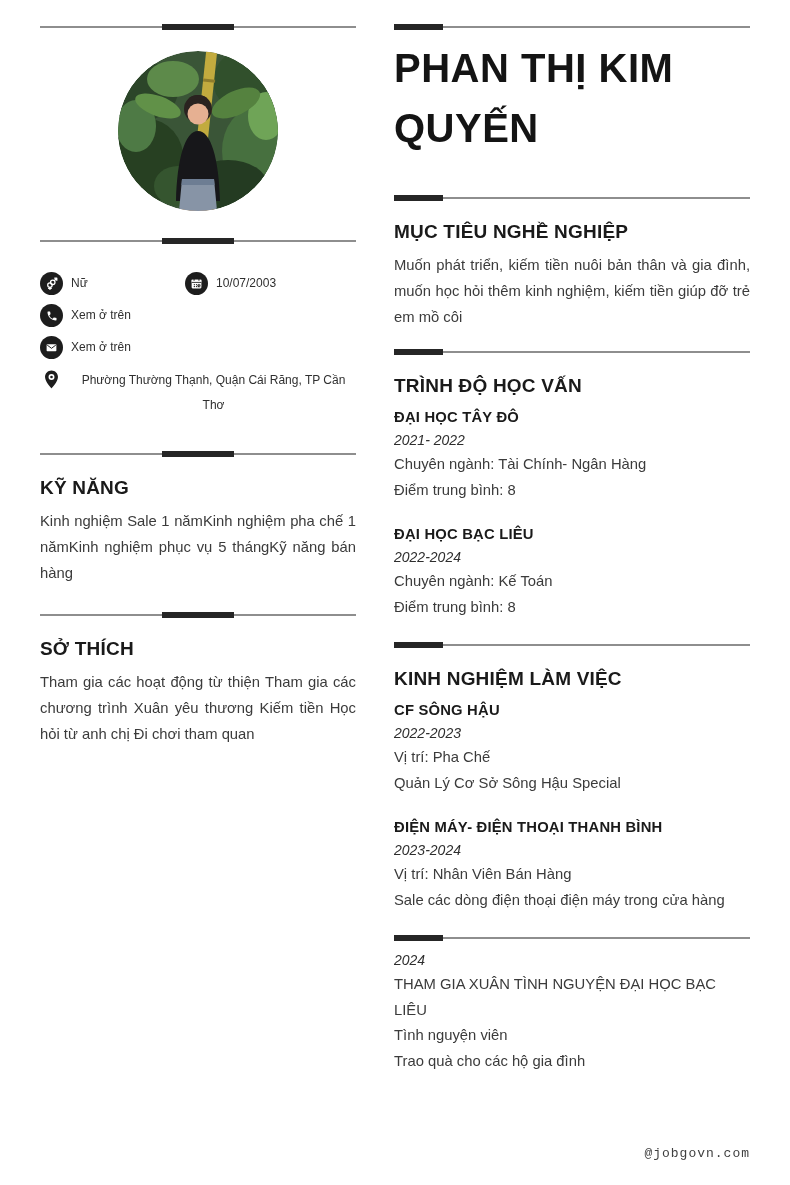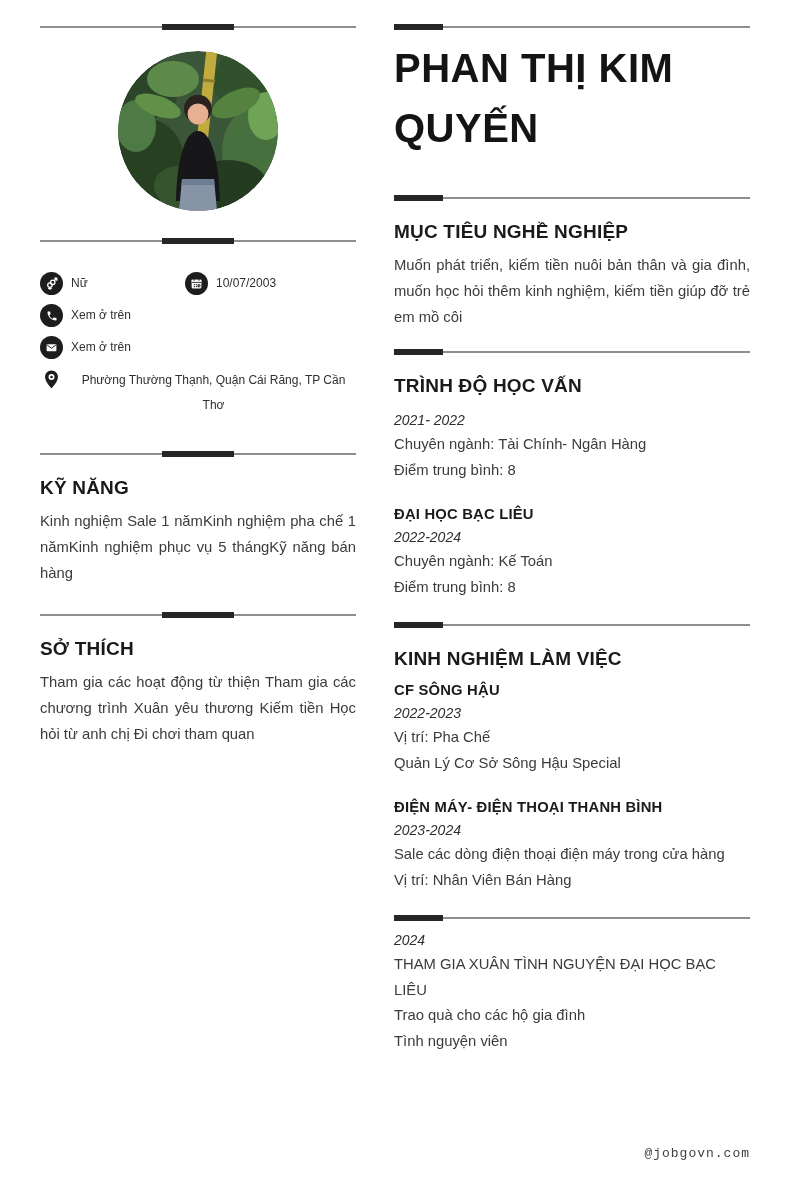--- a/index.html
+++ b/index.html
@@ -215,20 +215,21 @@
     </section>
 
     <div class="divider left div-obj">
         <span class="thick"></span>
       </div>
 
     <section>
       <h2>TRÌNH ĐỘ HỌC VẤN</h2>
 
       <div class="entry">
+        <h3>ĐẠI HỌC TÂY ĐÔ</h3>
         <div class="period">2021- 2022</div>
         <div class="line">Chuyên ngành: Tài Chính- Ngân Hàng</div>
         <div class="line">Điểm trung bình: 8</div>
       </div>
 
       <div class="entry">
         <h3>ĐẠI HỌC BẠC LIÊU</h3>
         <div class="period">2022-2024</div>
         <div class="line">Chuyên ngành: Kế Toán</div>
         <div class="line">Điểm trung bình: 8</div>
@@ -245,35 +246,35 @@
       <div class="entry">
         <h3>CF SÔNG HẬU</h3>
         <div class="period">2022-2023</div>
         <div class="line">Vị trí: Pha Chế</div>
         <div class="line">Quản Lý Cơ Sở Sông Hậu Special</div>
       </div>
 
       <div class="entry">
         <h3>ĐIỆN MÁY- ĐIỆN THOẠI THANH BÌNH</h3>
         <div class="period">2023-2024</div>
+        <div class="line">Vị trí: Nhân Viên Bán Hàng</div>
         <div class="line">Sale các dòng điện thoại điện máy trong cửa hàng</div>
-        <div class="line">Vị trí: Nhân Viên Bán Hàng</div>
       </div>
     </section>
 
     <div class="divider left div-sec">
         <span class="thick"></span>
       </div>
 
     <section>
 
       <div class="entry">
         <div class="period">2024</div>
         <div class="line">THAM GIA XUÂN TÌNH NGUYỆN ĐẠI HỌC BẠC LIÊU</div>
+        <div class="line">Tình nguyện viên</div>
         <div class="line">Trao quà cho các hộ gia đình</div>
-        <div class="line">Tình nguyện viên</div>
       </div>
     </section>
 
   </main>
 
   <div class="footer">@jobgovn.com</div>
 </div>
 
 </body></html>

